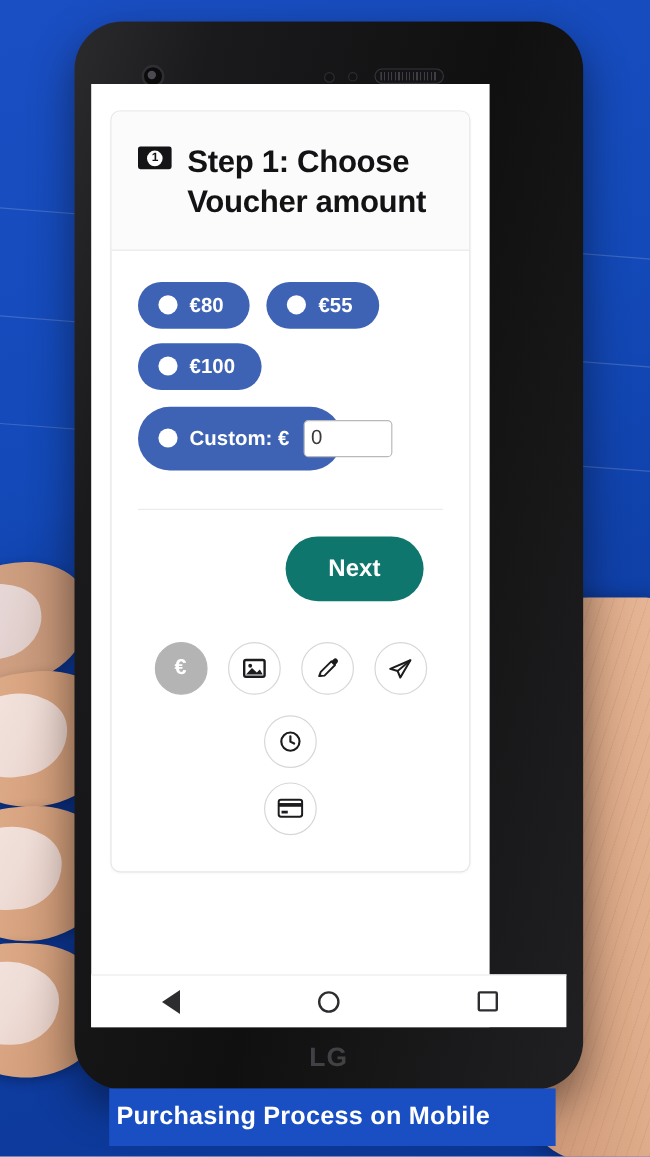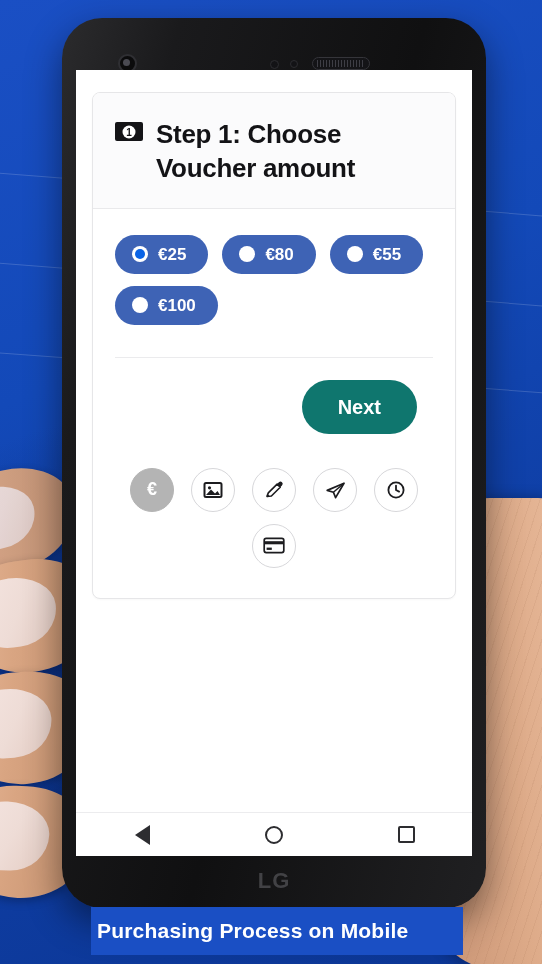--- a/index.html
+++ b/index.html
@@ -144,21 +144,21 @@
     font-size: 22px;
     font-weight: bold;
     letter-spacing: 1px;
     opacity: .85;
   }
 
   
   #screen {
     position: absolute;
     left: 14px; top: 52px;
-    width: 396px; height: 786px;
+    width: 332px; height: 786px;
     background: #ffffff;
     overflow: hidden;
   }
 
   #app-area { padding: 22px 16px 0 16px; }
 
   
   #card {
     border: 1px solid #e6e6e8;
     border-radius: 8px;
@@ -441,40 +441,43 @@
             <div id="card-title">
               <span class="note-icon"></span>
               <span>Step 1: Choose Voucher amount</span>
             </div>
           </div>
 
           <div id="card-body">
 
             <div class="pill-row">
               <button class="pill">
-                <span class="radio checked"></span>
-                <span>€25</span>
-              </button>
-              <button class="pill">
                 <span class="radio"></span>
                 <span>€80</span>
               </button>
               <button class="pill">
                 <span class="radio"></span>
                 <span>€55</span>
               </button>
             </div>
 
             <div class="pill-row" style="margin-top:12px;">
               <button class="pill">
                 <span class="radio"></span>
                 <span>€100</span>
               </button>
             </div>
 
+            <div id="custom-row">
+              <span class="pill custom">
+                <span class="radio"></span>
+                <span>Custom: €</span>
+                <input id="custom-input" type="text" value="0" style="">
+              </span>
+            </div>
 
             <div id="divider"></div>
 
             <div id="next-wrap">
               <button id="next-button">Next</button>
             </div>
 
             <div id="steps">
 
               <div class="step-dot active">

